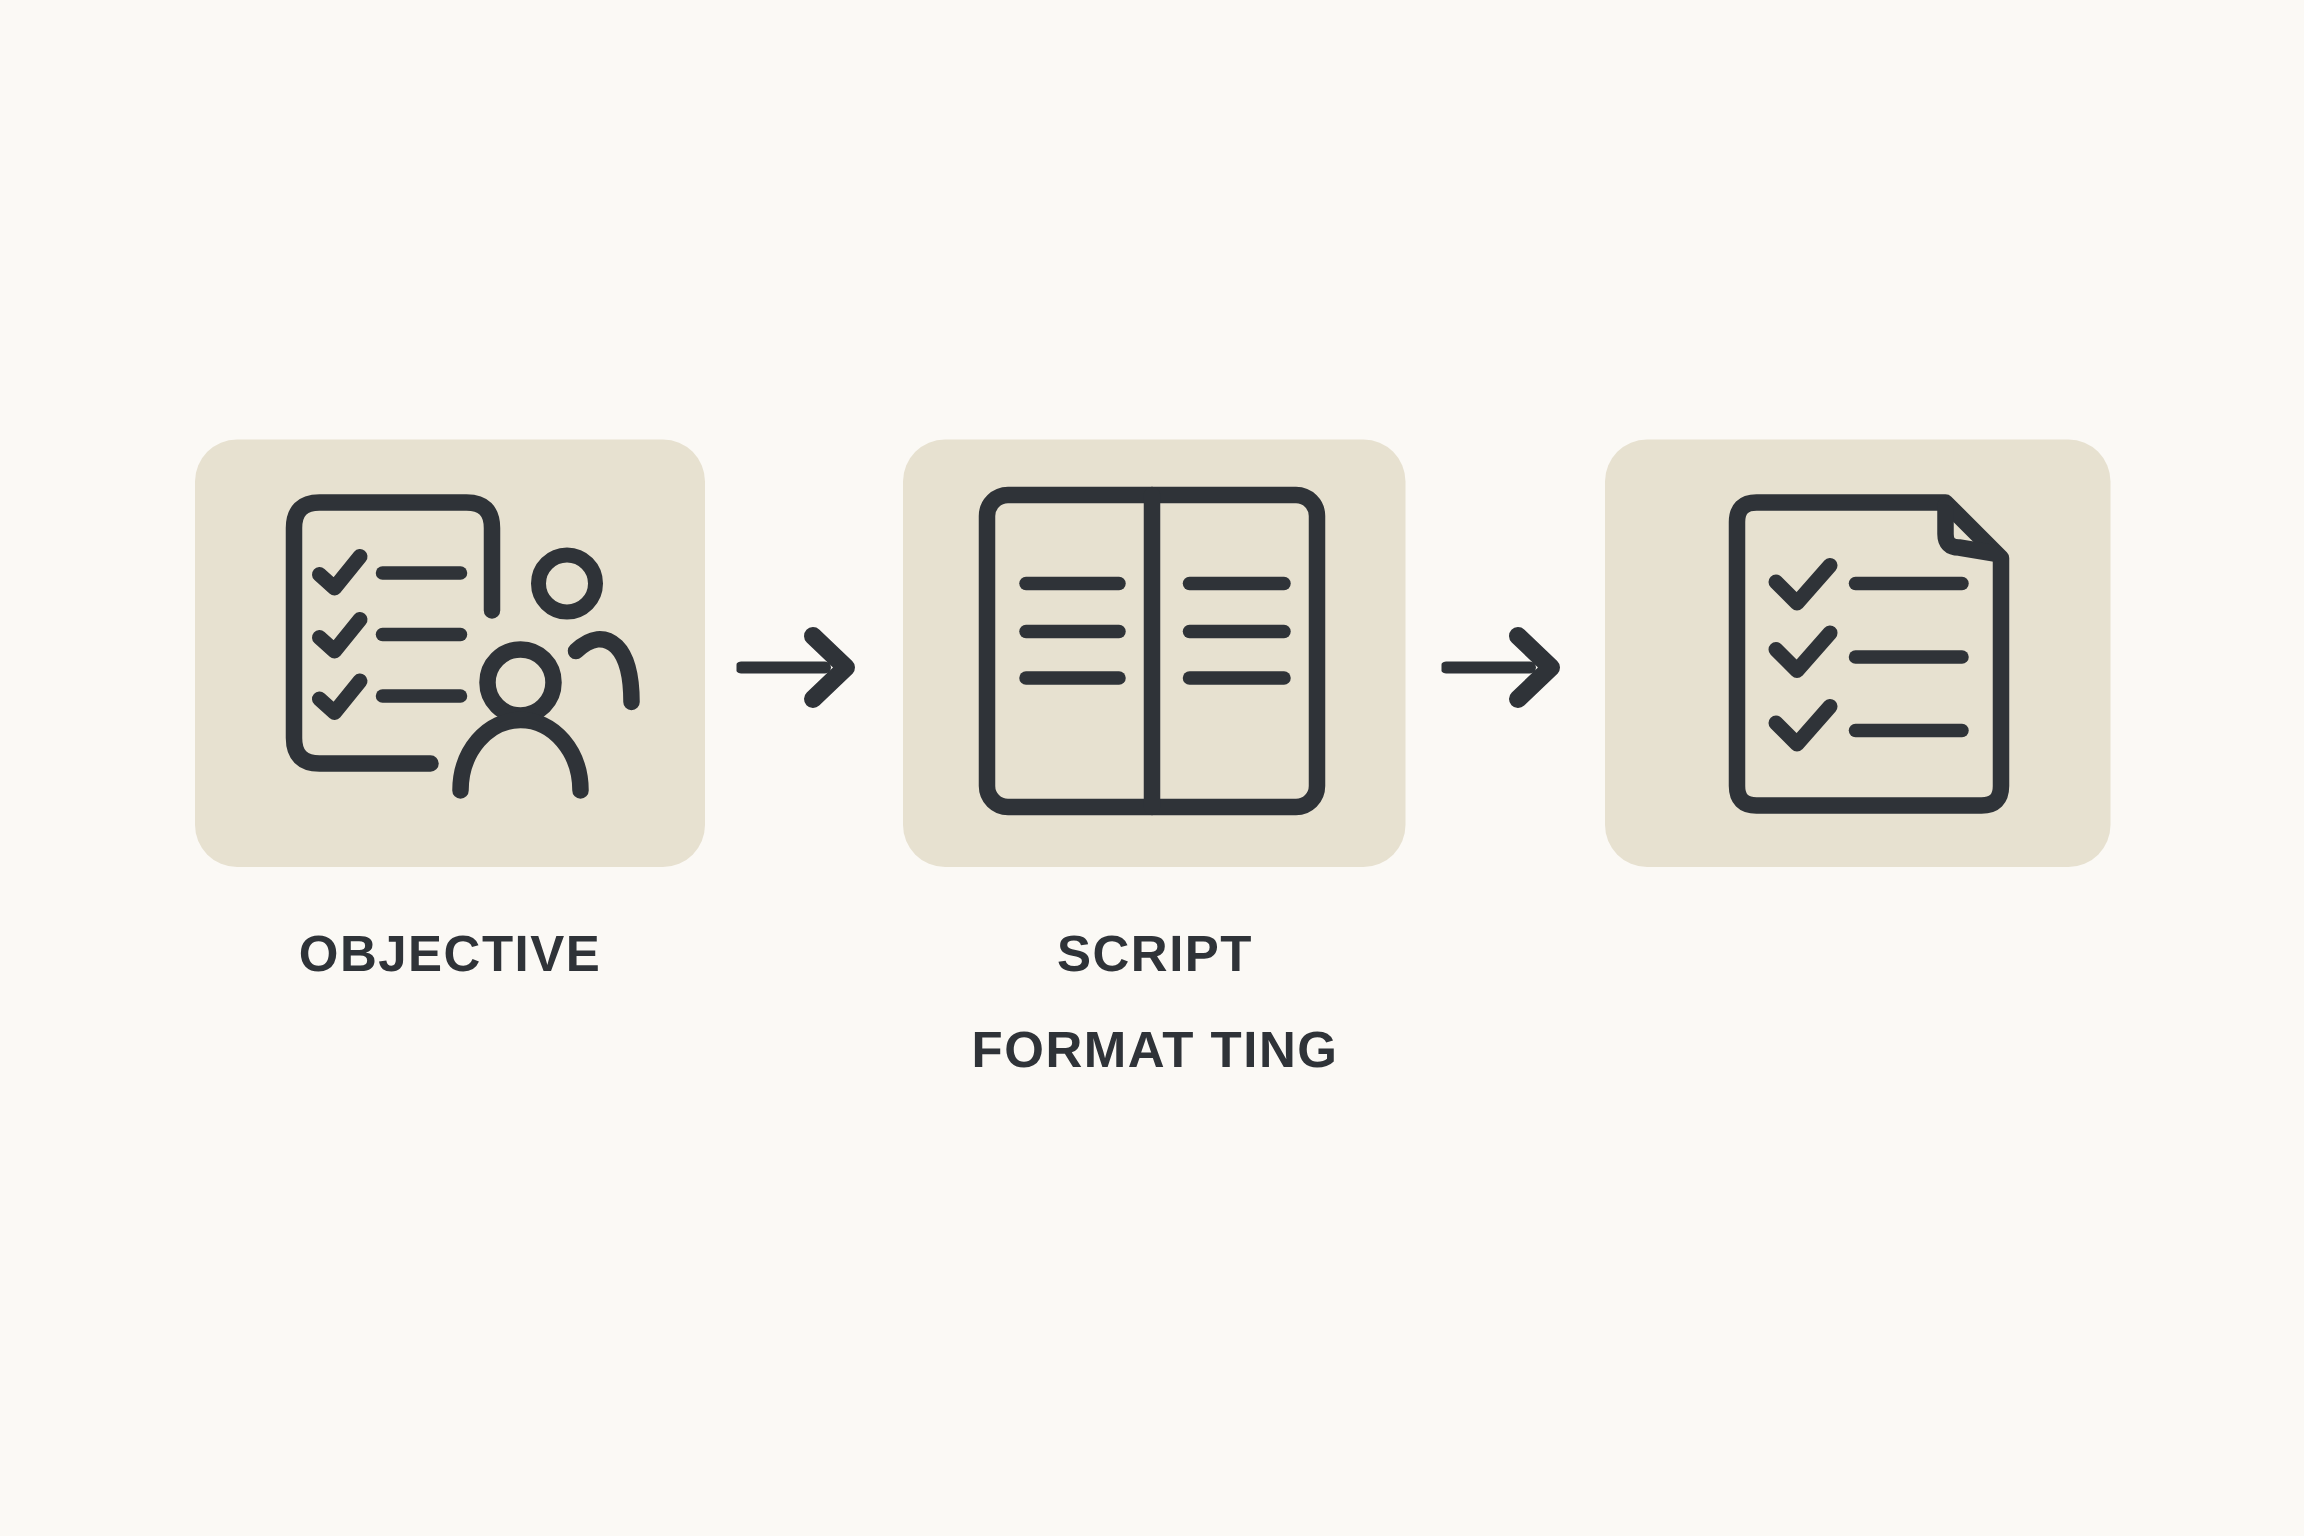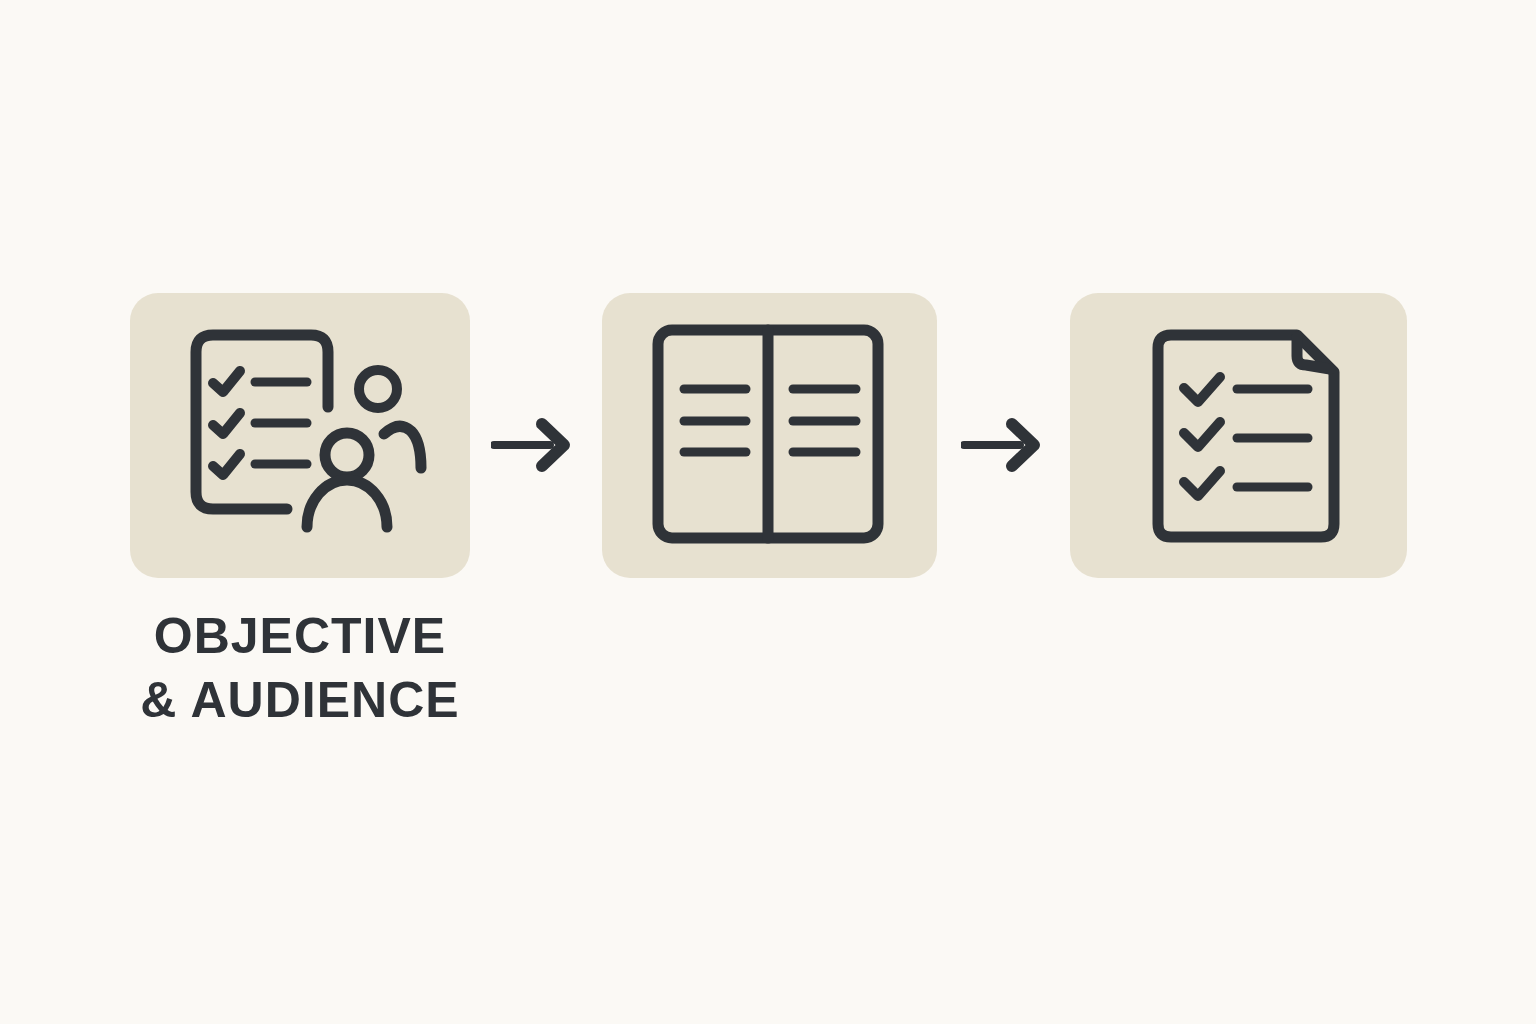--- a/index.html
+++ b/index.html
@@ -49,21 +49,21 @@
   #arrow-1 { left: 491px; }
   #arrow-2 { left: 961px; }
   .arrow .shaft { stroke-width: 8; }
   .arrow .head  { stroke-width: 12; }
   .label {
     position: absolute;
     top: 604px;
     width: 500px;
     text-align: center;
     color: var(--ink, #2f3338);
-    font-size: 50px;
+    font-size: 34px;
     line-height: 64px;
     font-weight: bold;
     letter-spacing: 1px;
   }
   #label-1 { left: 50px;  }
   #label-2 { left: 520px; }
   #label-3 { left: 989px; }
   .label .line { display: block; white-space: pre; }
 </style>
 </head>
@@ -86,21 +86,20 @@
 
       <circle class="icon-stroke s10" cx="248" cy="96" r="19"></circle>
       <path class="icon-stroke s11" d="M254 141 Q269 127 281 138 Q291 148 291 175"></path>
 
       <circle class="icon-stroke s11" cx="217" cy="162" r="22"></circle>
       <path class="icon-stroke s11" d="M177 234 A40 47 0 0 1 257 234"></path>
     </svg>
   </div>
   <div class="label" id="label-1">
     <span class="line">OBJECTIVE</span>
-    <span class="line">&amp; AUDIENCE</span>
   </div>
 
   <svg class="arrow" id="arrow-1" viewBox="0 0 84 60" aria-hidden="true">
     <path class="icon-stroke shaft" d="M3 30 H59"></path>
     <path class="icon-stroke head" d="M51 9 L73 30 L51 51"></path>
   </svg>
 
   <div class="card" id="card-2">
     <svg viewBox="0 0 335 285" aria-hidden="true">
 
@@ -108,20 +107,24 @@
       <line class="icon-stroke s11" x1="166" y1="37" x2="166" y2="245"></line>
 
       <path class="icon-stroke s9" d="M82 96 H144"></path>
       <path class="icon-stroke s9" d="M82 128 H144"></path>
       <path class="icon-stroke s9" d="M82 159 H144"></path>
 
       <path class="icon-stroke s9" d="M191 96 H254"></path>
       <path class="icon-stroke s9" d="M191 128 H254"></path>
       <path class="icon-stroke s9" d="M191 159 H254"></path>
     </svg>
+  </div>
+  <div class="label" id="label-2">
+    <span class="line">SCRIPT</span>
+    <span class="line">FORMAT TING</span>
   </div>
 
   <svg class="arrow" id="arrow-2" viewBox="0 0 84 60" aria-hidden="true">
     <path class="icon-stroke shaft" d="M3 30 H59"></path>
     <path class="icon-stroke head" d="M51 9 L73 30 L51 51"></path>
   </svg>
 
   <div class="card" id="card-3">
     <svg viewBox="0 0 337 285" aria-hidden="true">
 

